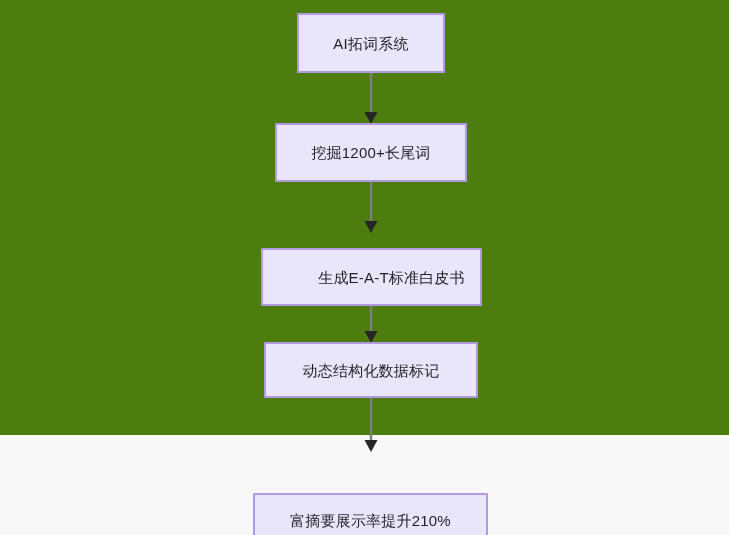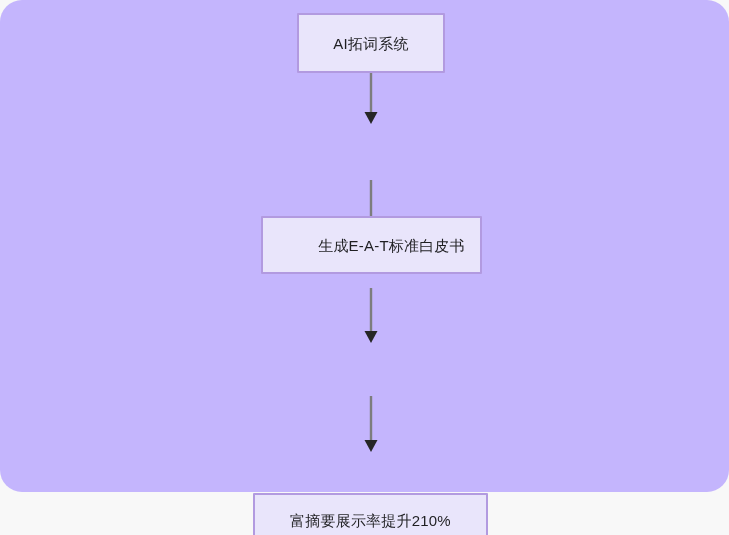--- a/index.html
+++ b/index.html
@@ -10,23 +10,22 @@
     width: 729px;
     height: 535px;
     background: #f8f8f8;
     font-family: "Liberation Sans", "DejaVu Sans", sans-serif;
     overflow: hidden;
   }
 
   #flowchart-canvas {
     position: relative;
     width: 729px;
-    height: 492px;
-    background: #c4b5fd;
-    border-radius: 22px;
+    height: 435px;
+    background: #4d7c0f;
   }
 
   .node {
     position: absolute;
     box-sizing: border-box;
     background: #e9e5fb;
     border: 2px solid #b29ae0;
     border-radius: 1px;
     display: flex;
     align-items: center;
@@ -83,23 +82,29 @@
     <svg width="30" height="59" viewBox="0 0 30 59">
       <line x1="15" y1="0" x2="15" y2="47" stroke="#7d7d7d" stroke-width="2.4"></line>
       <polygon points="15,56 8.5,44 21.5,44" fill="#262626"></polygon>
     </svg>
   </div>
 
   <div class="node" style="left:297px; top:13px; width:148px; height:60px;">
     <span class="node-label">AI拓词系统</span>
   </div>
 
+  <div class="node" style="left:275px; top:123px; width:192px; height:59px;">
+    <span class="node-label">挖掘1200+长尾词</span>
+  </div>
 
-  <div class="node" style="left:261px; top:216px; width:221px; height:58px;padding-left:40px;">
+  <div class="node" style="left:261px; top:248px; width:221px; height:58px;padding-left:40px;">
     <span class="node-label">生成E-A-T标准白皮书</span>
   </div>
 
+  <div class="node" style="left:264px; top:342px; width:214px; height:56px;">
+    <span class="node-label">动态结构化数据标记</span>
+  </div>
 
   <div class="node" style="left:253px; top:451px; width:235px; height:55px;margin-top:42px;">
     <span class="node-label">富摘要展示率提升210%</span>
   </div>
 
 </div>
 
 </body></html>

